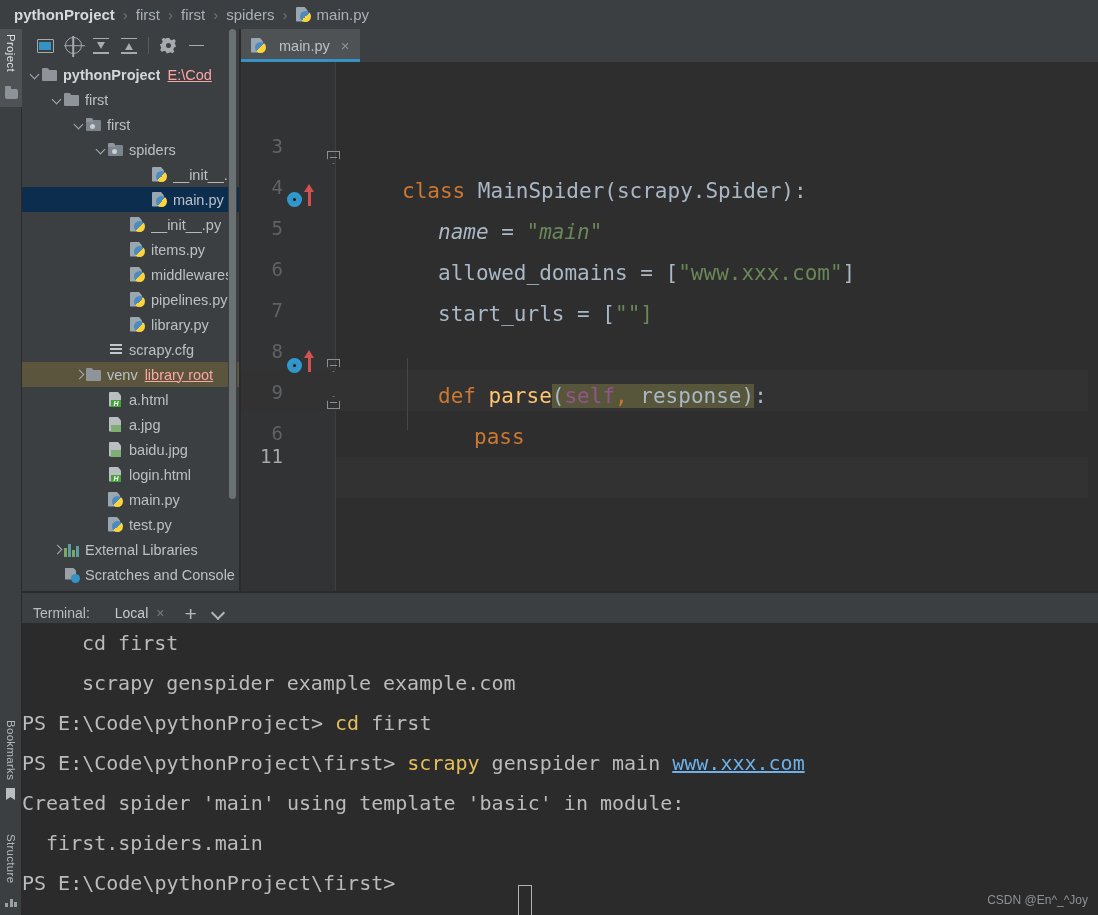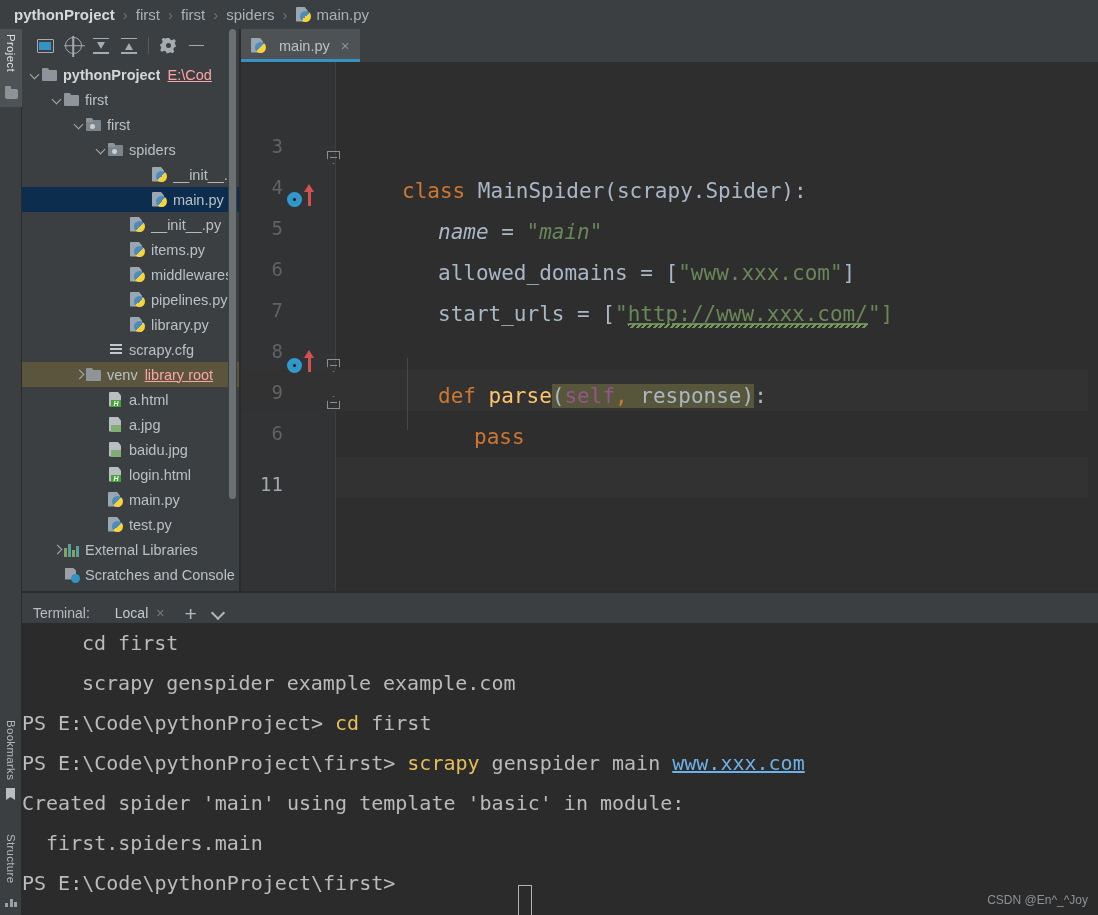--- a/index.html
+++ b/index.html
@@ -534,21 +534,21 @@
       <div class="codeline current" style="top:308px;left:0;padding-left:0;"></div>
 
       <div class="gutcol-line" style="top:73px;">3</div>
       <div class="gutcol-line" style="top:114px;">4</div>
       <div class="gutcol-line" style="top:155px;">5</div>
       <div class="gutcol-line" style="top:196px;">6</div>
       <div class="gutcol-line" style="top:237px;">7</div>
       <div class="gutcol-line" style="top:278px;">8</div>
       <div class="gutcol-line" style="top:319px;">9</div>
       <div class="gutcol-line" style="top:360px;">6</div>
-      <div class="gutcol-line cur" style="top:411px;">11</div>
+      <div class="gutcol-line cur" style="top:383px;">11</div>
 
       <div class="breakp" style="left:46px; top:130px;"></div>
       <div class="uparrow" style="left:63px; top:122px;">
           <i></i>
           <b></b>
         </div>
       <div class="breakp" style="left:46px; top:296px;"></div>
       <div class="uparrow" style="left:63px; top:288px;">
           <i></i>
           <b></b>
@@ -567,21 +567,21 @@
       <div class="indentguide" style="left:166px; top:296px; height:72px;"></div>
 
       <div class="codeline" style="top:67px;"></div>
 
       <div class="codeline" style="top:108px;padding-left:66px;"><span class="kw">class</span><span class="cls"> MainSpider(scrapy.Spider):</span></div>
 
       <div class="codeline" style="top:149px;padding-left:66px;font-style:italic;"><span style="padding-left:36px">name = </span><span class="str">"main"</span></div>
 
       <div class="codeline" style="top:190px;padding-left:66px;"><span style="padding-left:36px">allowed_domains = [</span><span class="str">"www.xxx.com"</span><span>]</span></div>
 
-      <div class="codeline" style="top:231px;padding-left:66px;"><span style="padding-left:36px">start_urls = [</span><span class="str">"</span><span class="urlstr squig">http://www.xxx.com/</span><span class="str">"]</span></div>
+      <div class="codeline" style="top:231px;padding-left:66px;"><span style="padding-left:36px">start_urls = [</span><span class="str">"</span><span class="str">"]</span></div>
 
       <div class="codeline" style="top:272px;"></div>
 
       <div class="codeline" style="top:313px;padding-left:66px;"><span style="padding-left:36px" class="kw">def</span><span class="fn"> parse</span><span class="hl-params"><span class="par">(</span><span class="selfkw">self</span><span class="kw">,</span><span class="par"> response</span><span class="par">)</span></span><span class="par">:</span></div>
 
       <div class="codeline" style="top:354px;padding-left:66px;"><span style="padding-left:72px" class="kw">pass</span></div>
 
       <div class="codeline current" style="top:395px;"></div>
 
       <div class="edscroll"></div>

